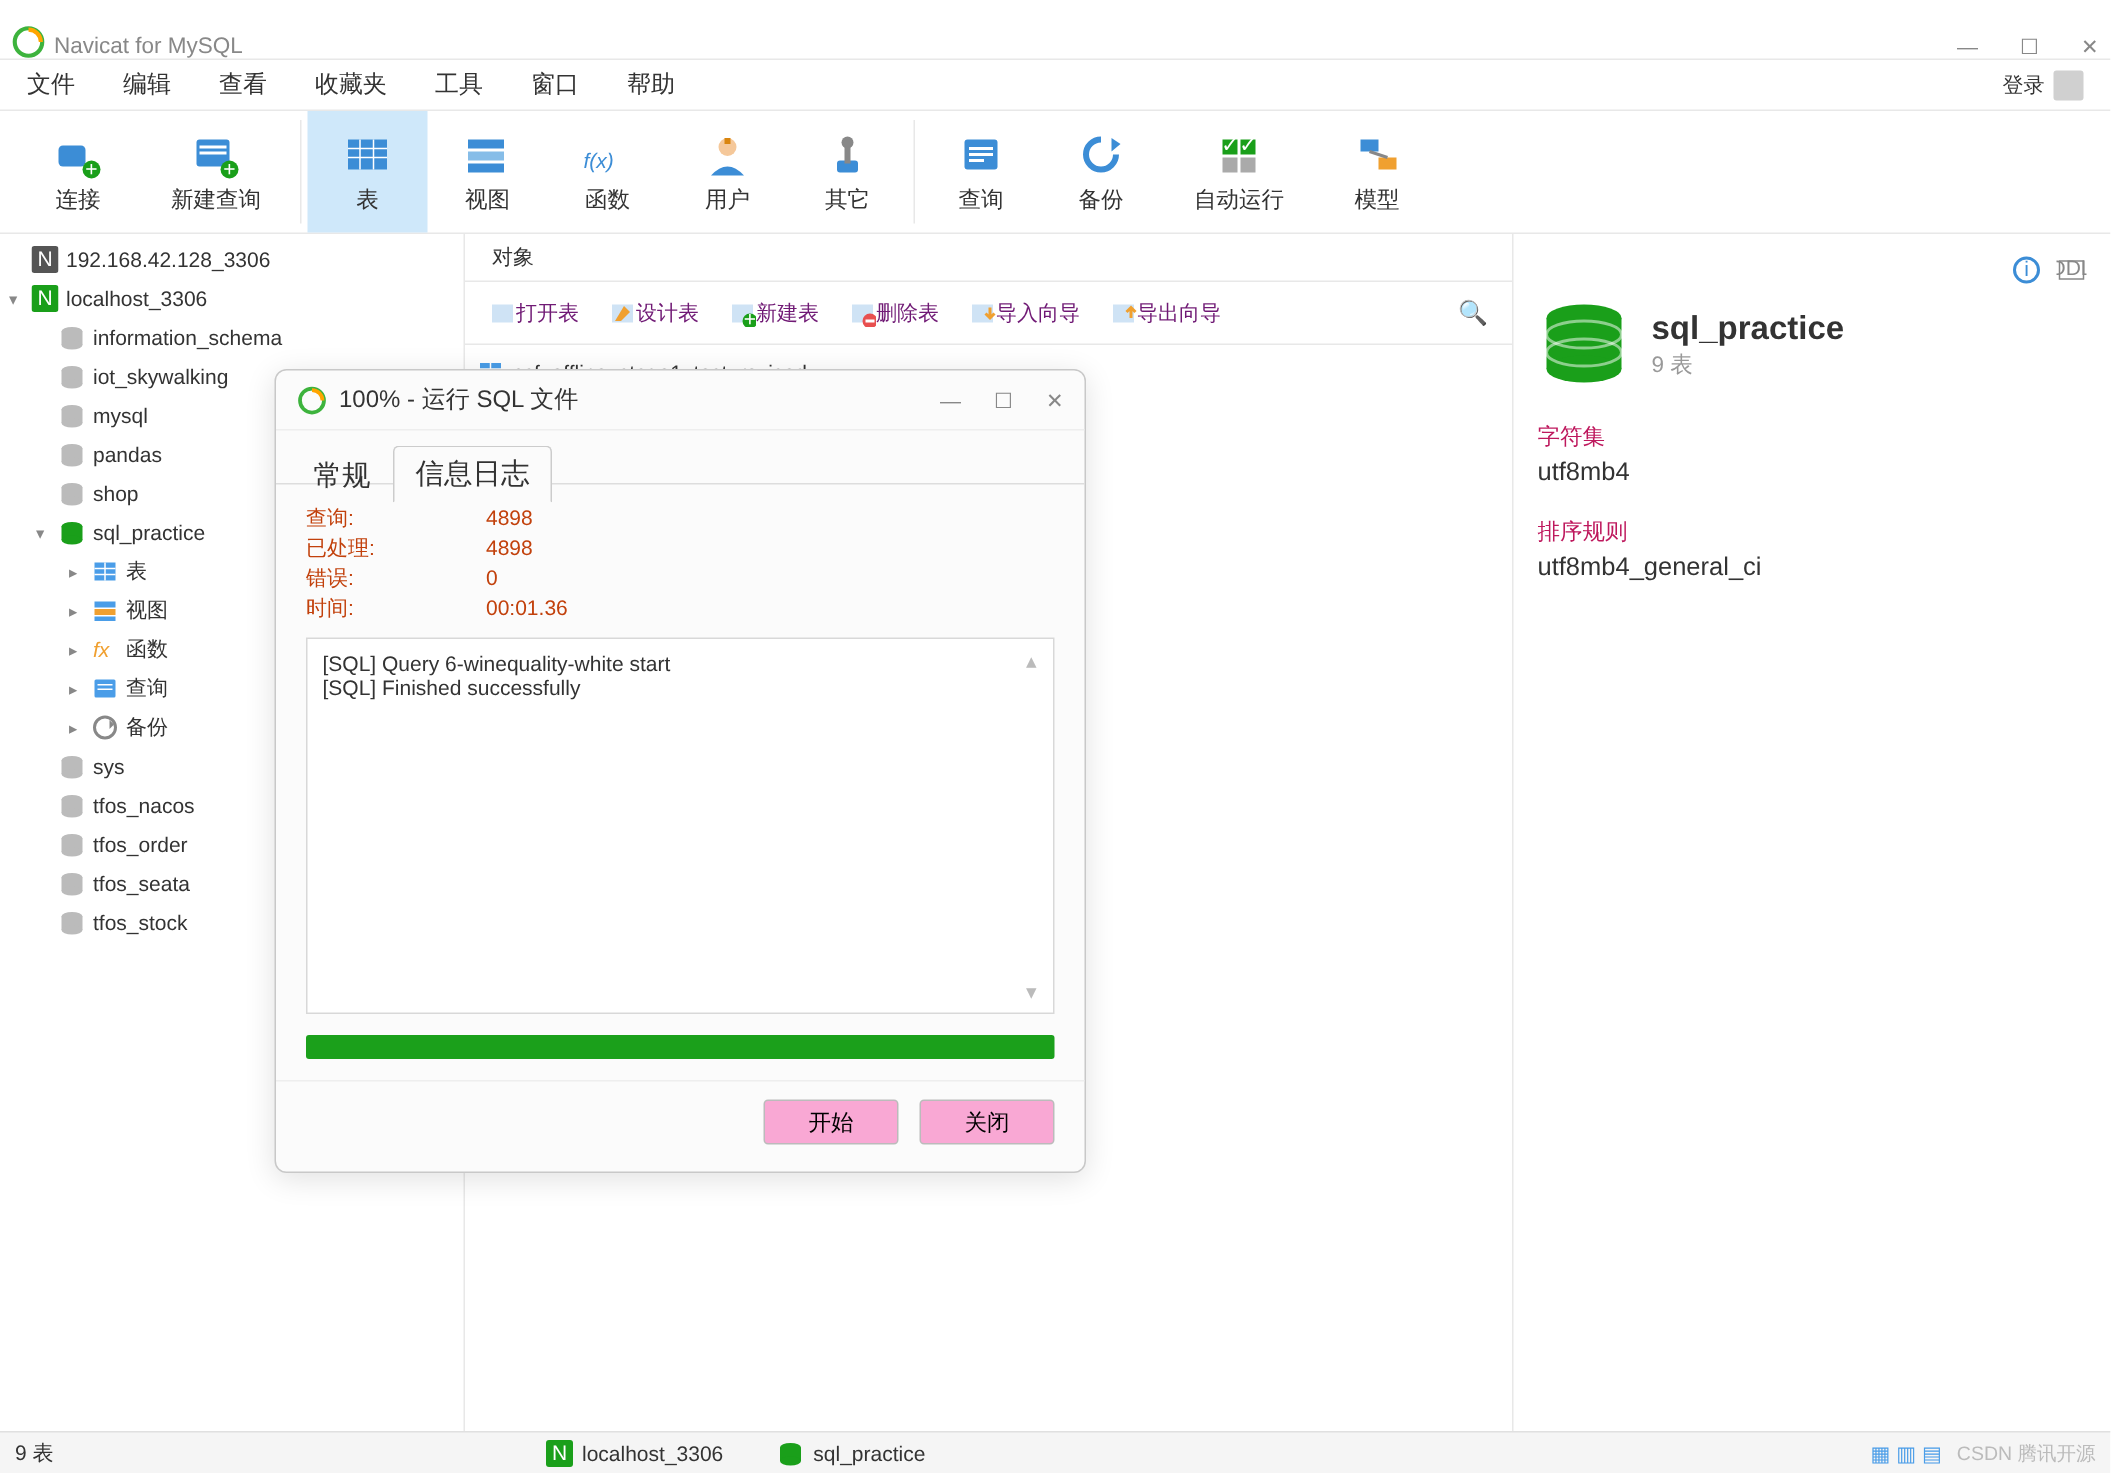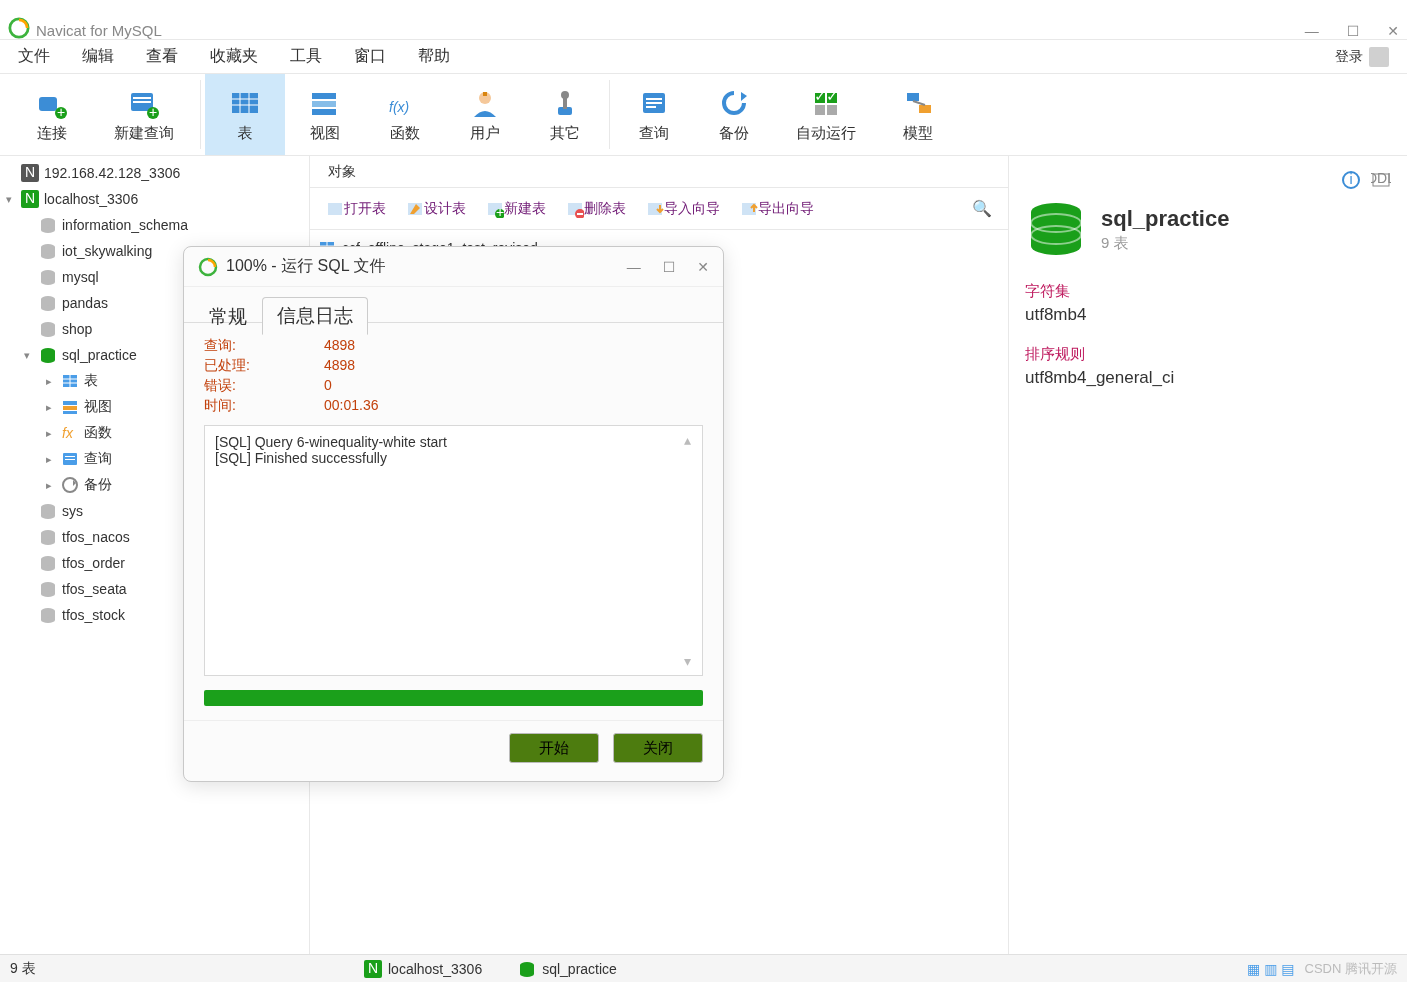--- a/index.html
+++ b/index.html
@@ -68,21 +68,21 @@
 .dlg-title .dt-btns { display: flex; gap: 22px; color: #888; }
 .dlg-tabs { display: flex; align-items: flex-end; height: 36px; padding: 8px 10px 0 10px; border-bottom: 1px solid #ddd; gap: 0; }
 .dlg-tab { padding: 5px 14px; font-size: 19px; color: #333; cursor: pointer; border: 1px solid transparent; border-bottom: none; position: relative; top: 13px; }
 .dlg-tab.active { background: #fbfbfb; border-color: #ccc; border-radius: 4px 4px 0 0; border-bottom: 1px solid #fbfbfb; }
 .dlg-body { flex: 1; padding: 14px 20px; display: flex; flex-direction: column; }
 .dlg-stats { display: grid; grid-template-columns: 120px 1fr; row-gap: 2px; font-size: 16px; color: #c2410c; margin-bottom: 10px; }
 .dlg-log { flex: 1; background: #fff; border: 1px solid #d8d8d8; padding: 8px 10px; font-size: 16px; color: #333; position: relative; overflow: hidden; }
 .dlg-log .scr { position: absolute; right: 4px; width: 14px; color: #bbb; }
 .dlg-progress { height: 16px; background: #1ba01b; margin-top: 14px; border-radius: 2px; }
 .dlg-footer { display: flex; justify-content: flex-end; gap: 14px; padding: 12px 20px 18px 20px; border-top: 1px solid #eee; }
-.dlg-btn { width: 90px; height: 30px; border: 1px solid #bbb; background: #4d7c0f; border-radius: 3px; cursor: pointer; font-size: 15px; }
+.dlg-btn { width: 90px; height: 30px; border: 1px solid #bbb; background: #f9a8d4; border-radius: 3px; cursor: pointer; font-size: 15px; }
 
 svg { display: block; }
 </style>
 </head>
 <body>
 
 <div class="titlebar">
   <span class="logo">
     <svg width="22" height="22" viewBox="0 0 24 24">
         <circle cx="12" cy="12" r="10" fill="none" stroke="#3db33d" stroke-width="3"></circle>

